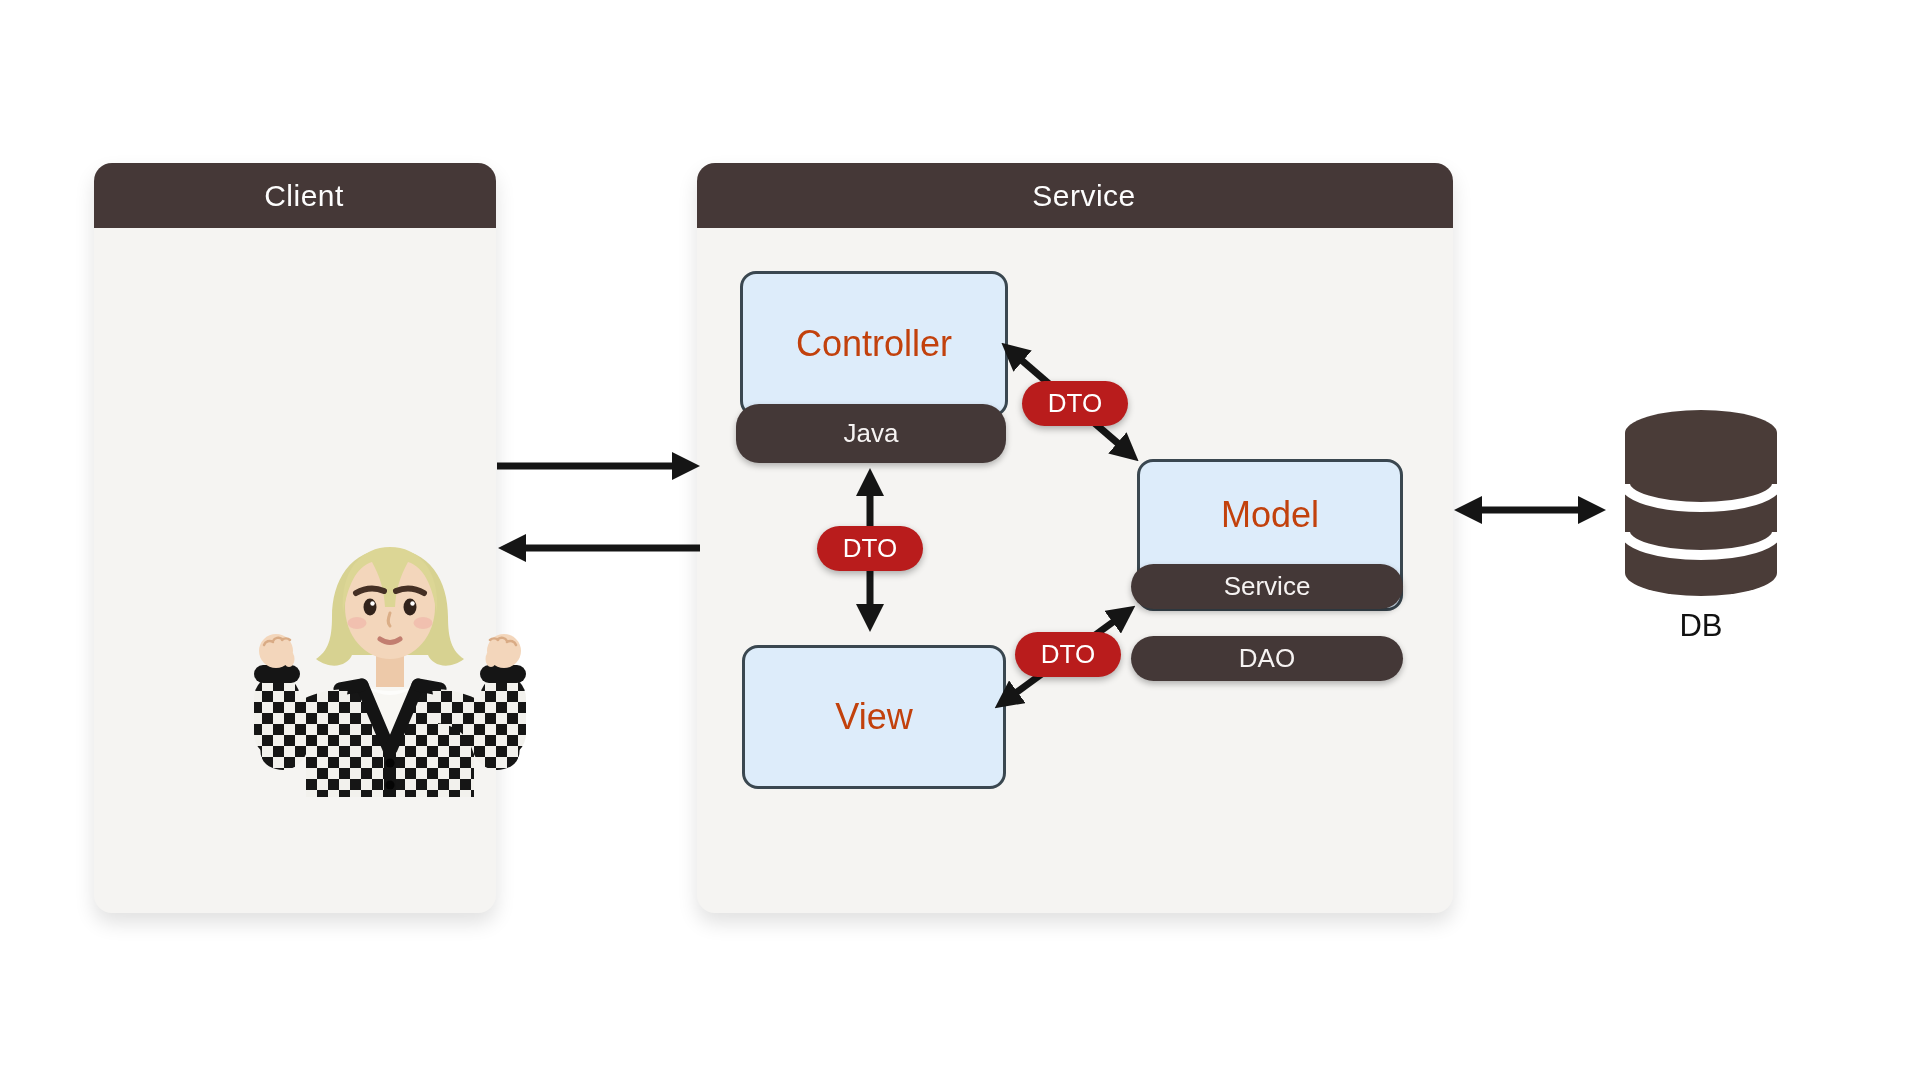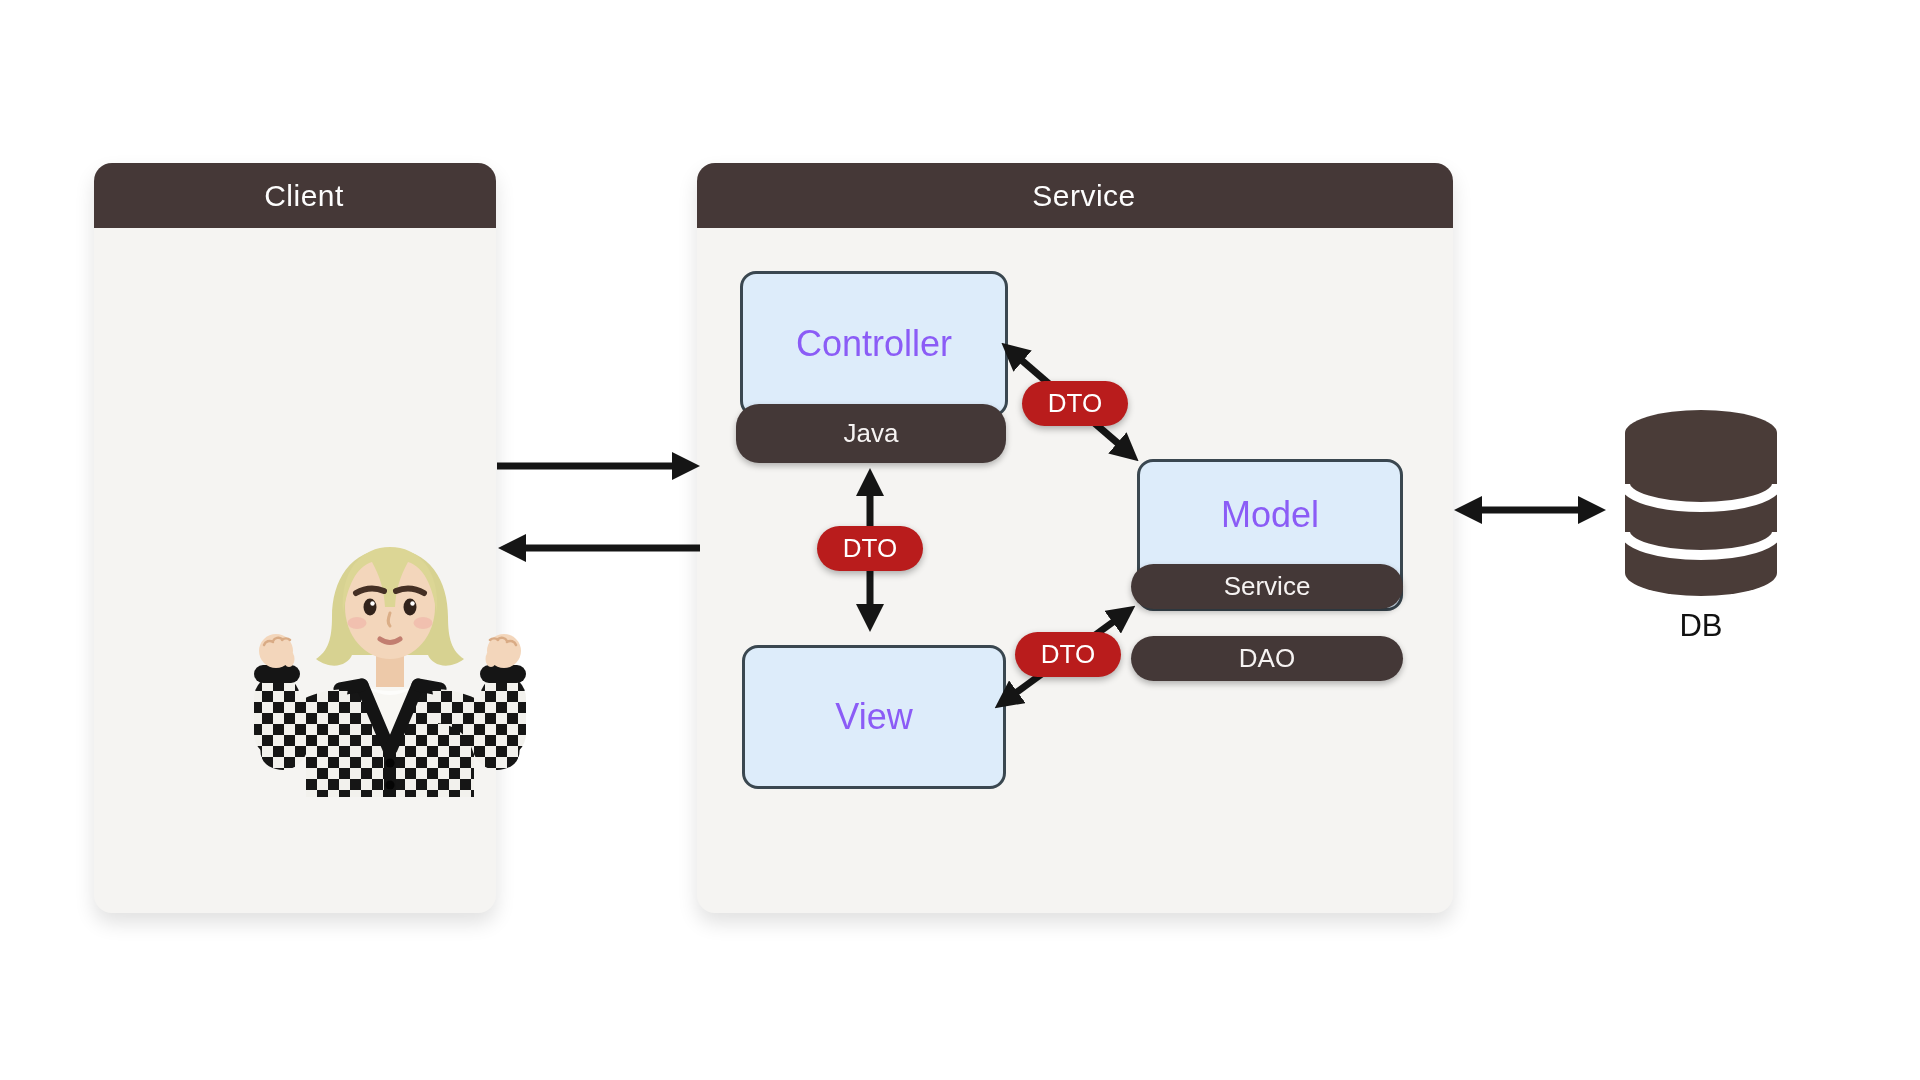--- a/index.html
+++ b/index.html
@@ -10,21 +10,21 @@
   .panel{position:absolute;background:#f5f4f2;border-radius:18px;
          box-shadow:0 10px 20px rgba(0,0,0,.12);}
   .panel-header{position:absolute;left:0;top:0;right:0;height:65px;background:#453837;
                 border-radius:18px 18px 0 0;display:flex;align-items:center;justify-content:center;
                 color:#fdfdfd;font-size:30px;letter-spacing:.5px;padding-left:18px;}
   .panel-client{left:94px;top:163px;width:402px;height:750px;}
   .panel-program{left:697px;top:163px;width:756px;height:750px;}
 
   
   .node{position:absolute;background:#ddecfa;border:3px solid #3a4750;border-radius:16px;
-        display:flex;align-items:center;justify-content:center;color:#8b5cf6;font-size:36px;z-index:2;}
+        display:flex;align-items:center;justify-content:center;color:#c2410c;font-size:36px;z-index:2;}
   .node-controller{left:740px;top:271px;width:262px;height:140px;}
   .node-view{left:742px;top:637px;width:258px;height:138px;margin-top:8px;}
   .node-model{left:1137px;top:459px;width:260px;height:146px;align-items:flex-start;}
   .node-model .node-title{margin-top:32px;}
 
   
   .pill{position:absolute;background:#443837;color:#f6f3f2;border-radius:23px;
         display:flex;align-items:center;justify-content:center;font-size:26px;z-index:3;
         box-shadow:0 3px 6px rgba(0,0,0,.28);}
   .pill-java{left:736px;top:404px;width:270px;height:59px;}

